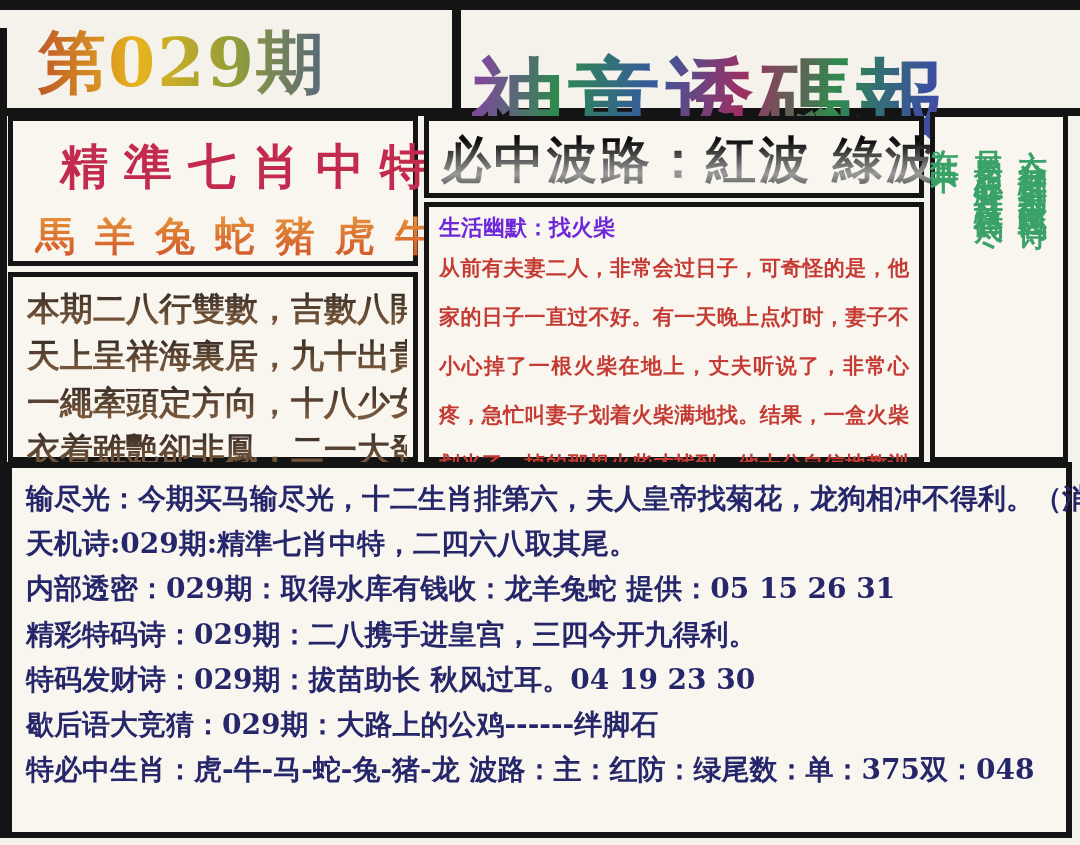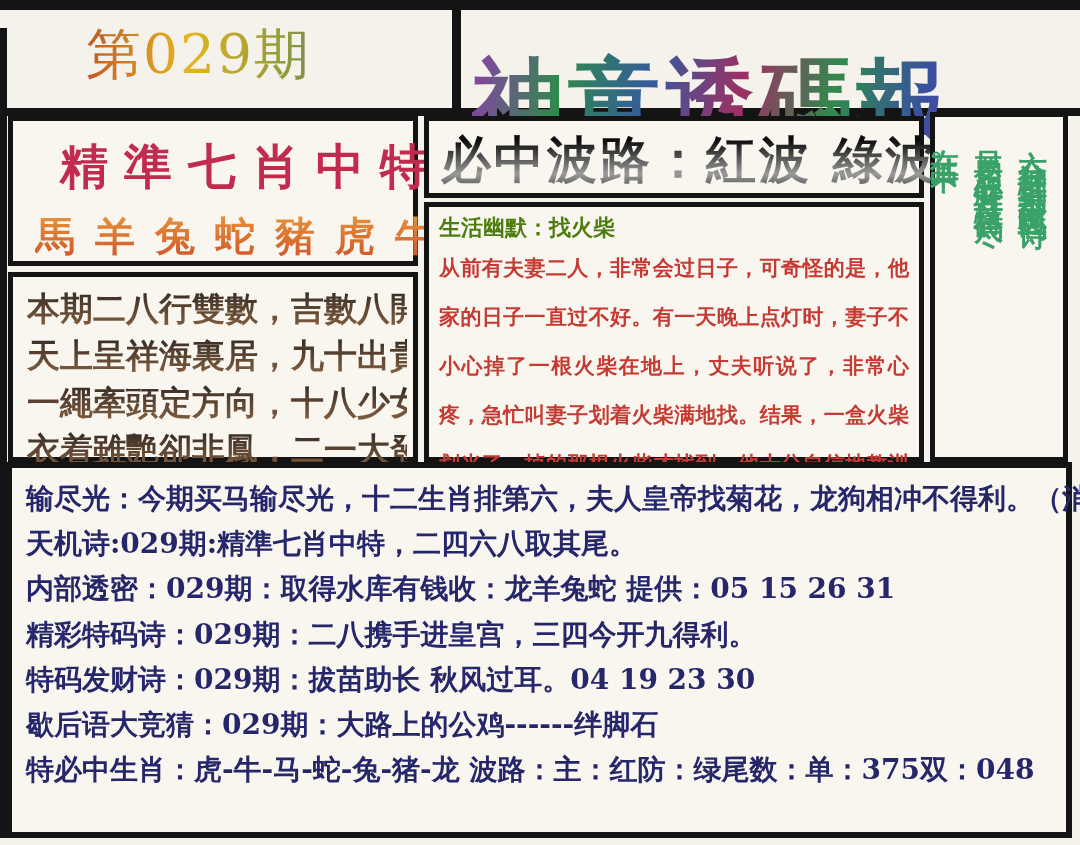--- a/index.html
+++ b/index.html
@@ -15,25 +15,24 @@
     background:#f4f2ea;
   }
   .black{background:#141414;position:absolute;}
   .box{
     position:absolute;border:5px solid #141414;background:#f8f6ef;
     box-sizing:border-box;
   }
   
   .issue{
     position:absolute;left:38px;top:18px;width:400px;
-    font-size:55px;font-weight:normal;letter-spacing:2px;
+    font-size:68px;font-weight:bold;letter-spacing:2px;
     background:linear-gradient(90deg,#c05a28,#e6b41e,#8f9c3c,#4e5f86,#7c3a50);
     -webkit-background-clip:text;background-clip:text;color:transparent;
     font-family:"DejaVu Serif",serif;
-    margin-left:48px;
   }
   .main-title{
     position:absolute;left:472px;top:8px;width:600px;
     font-size:92px;font-weight:900;letter-spacing:4px;line-height:100px;
     background:linear-gradient(100deg,#8a3fa8 0%,#2f8a4d 15%,#355a9e 30%,#9e2f63 45%,#2f8a4d 60%,#3a4fa0 75%,#8a3fa8 90%);
     -webkit-background-clip:text;background-clip:text;color:transparent;
     white-space:nowrap;
     margin-top:44px;
   }
   
@@ -58,21 +57,21 @@
   }
   
   .wave-heading{
     position:absolute;left:12px;top:6px;
     font-size:50px;font-weight:900;letter-spacing:3px;white-space:nowrap;
     background:linear-gradient(180deg,#0c0c0c 20%,#9a9a9a 70%,#3a3a3a);
     -webkit-background-clip:text;background-clip:text;color:transparent;
   }
   .humor-title{
     position:absolute;left:10px;top:6px;
-    font-size:22px;font-weight:900;color:#4d7c0f;
+    font-size:22px;font-weight:900;color:#6d28d9;
     font-family:"DejaVu Serif",serif;
   }
   .humor-body{
     position:absolute;left:10px;top:36px;width:470px;
     font-size:21px;font-weight:bold;color:#c53a32;
     line-height:49px;text-align:justify;
     font-family:"DejaVu Serif",serif;
   }
   
   .vert-wrap{

